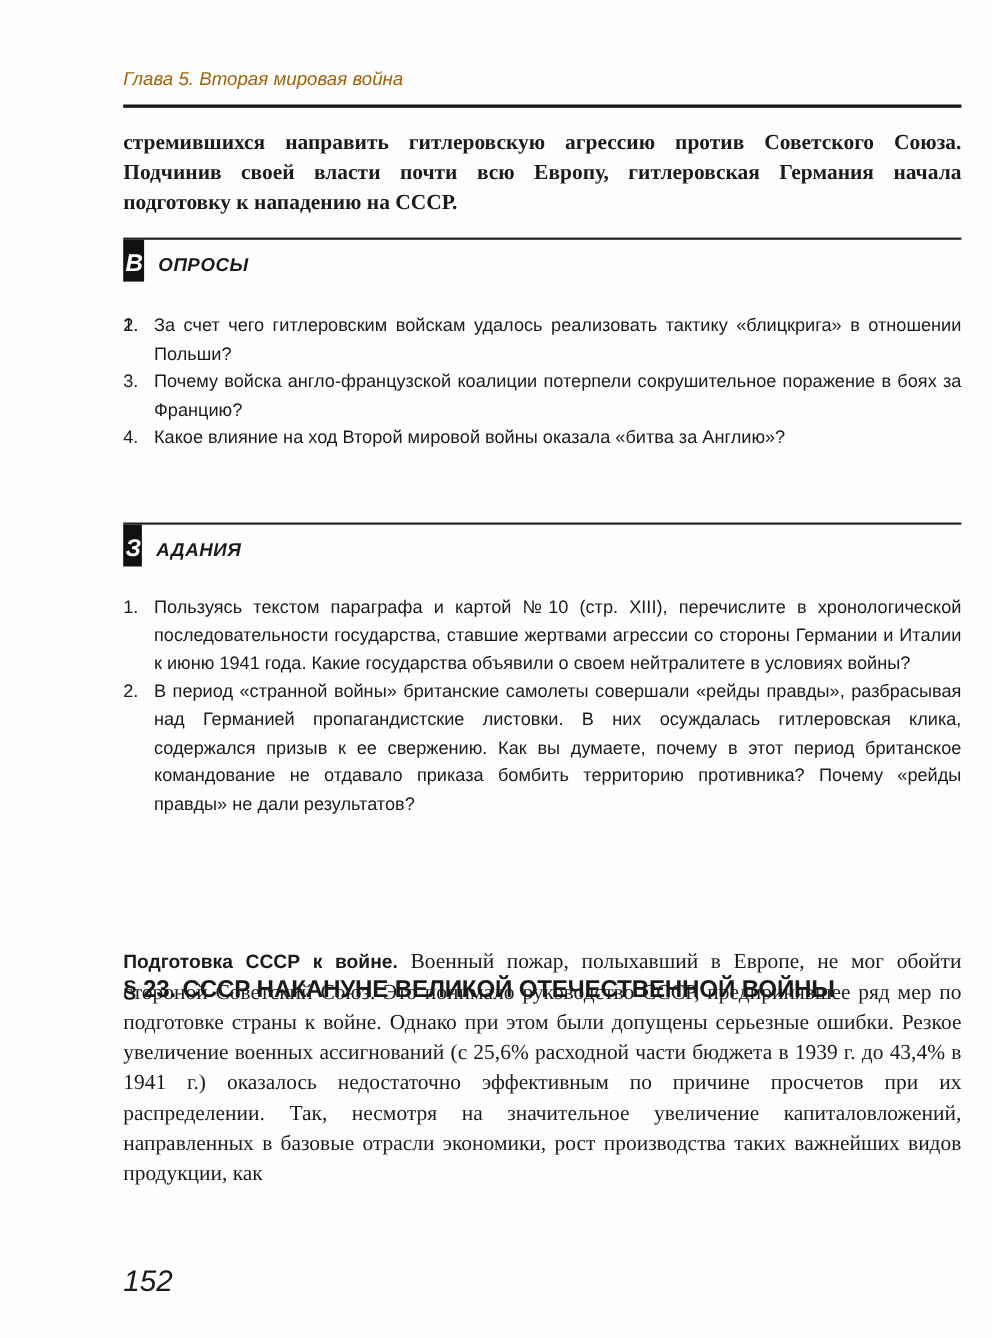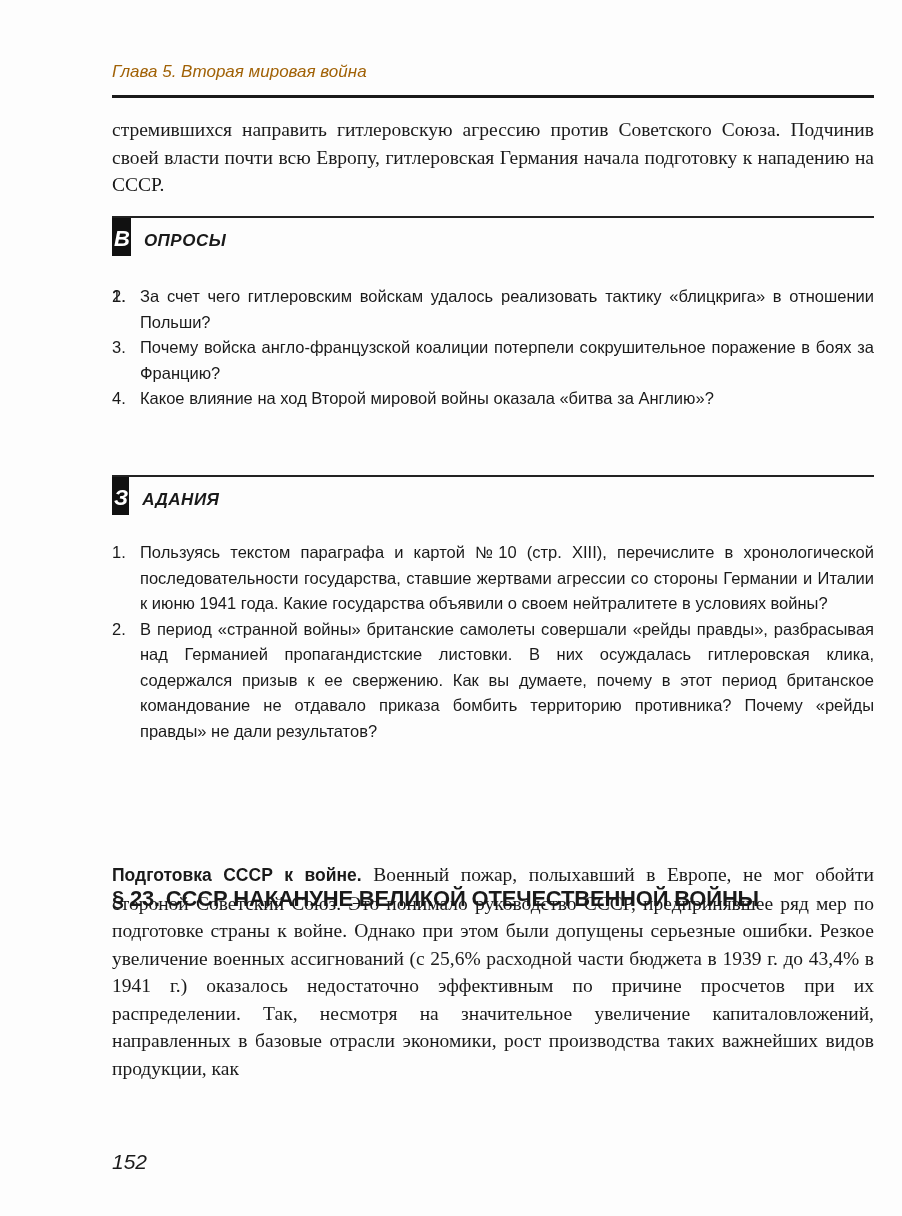--- a/index.html
+++ b/index.html
@@ -8,21 +8,21 @@
     .running-head {
       position: absolute; top: 62px; left: 0;
       font-family: "Liberation Sans", sans-serif; font-style: italic;
       font-size: 17px; color: #a16207;
     }
     .head-rule { position: absolute; top: 95px; left: 0; width: 762px; height: 3px; background: #1a1a1a; }
     .serif-para {
       font-family: "Liberation Serif", serif; font-size: 19.5px; line-height: 27.5px;
       text-align: justify; margin: 0; color: #1a1a1a;
     }
-    .intro { position: absolute; top: 116px; left: 0; width: 762px; }
+    .intro { position: absolute; top: 116px; left: 0; width: 762px; font-weight: bold; }
     .block-rule { position: absolute; left: 0; width: 762px; height: 2px; background: #222; }
     .block-heading {
       position: absolute; left: 0; display: flex; align-items: center;
       font-family: "Liberation Sans", sans-serif; font-style: italic; font-weight: bold;
     }
     .cap {
       display: inline-block; background: #111; color: #fff;
       font-size: 22px; line-height: 24px; padding: 0 1px 0 2px; height: 38px;
       display: flex; align-items: flex-end; padding-bottom: 5px; box-sizing: border-box;
     }
@@ -36,21 +36,21 @@
     .section-title {
       position: absolute; left: 0; top: 838px;
       font-family: "Liberation Sans", sans-serif; font-weight: bold; font-size: 22px;
       letter-spacing: -0.2px;
       margin-top: 48px;
     }
     .body-text { position: absolute; top: 861px; left: 0; width: 762px; }
     .lead { font-family: "Liberation Sans", sans-serif; font-weight: bold; font-size: 17.5px; }
     .page-number {
       position: absolute; left: 0; top: 1150px;
-      font-family: "Liberation Sans", sans-serif; font-style: italic; font-size: 21px;
+      font-family: "Liberation Sans", sans-serif; font-style: italic; font-size: 27px;
     }
   </style>
 </head>
 <body>
 
 <div class="page">
   <div class="running-head">Глава 5. Вторая мировая война</div>
   <div class="head-rule"></div>
 
   <p class="serif-para intro">стремившихся направить гитлеровскую агрессию против Советского Союза. Подчинив своей власти почти всю Европу, гитлеровская Германия начала подготовку к нападению на СССР.</p>

